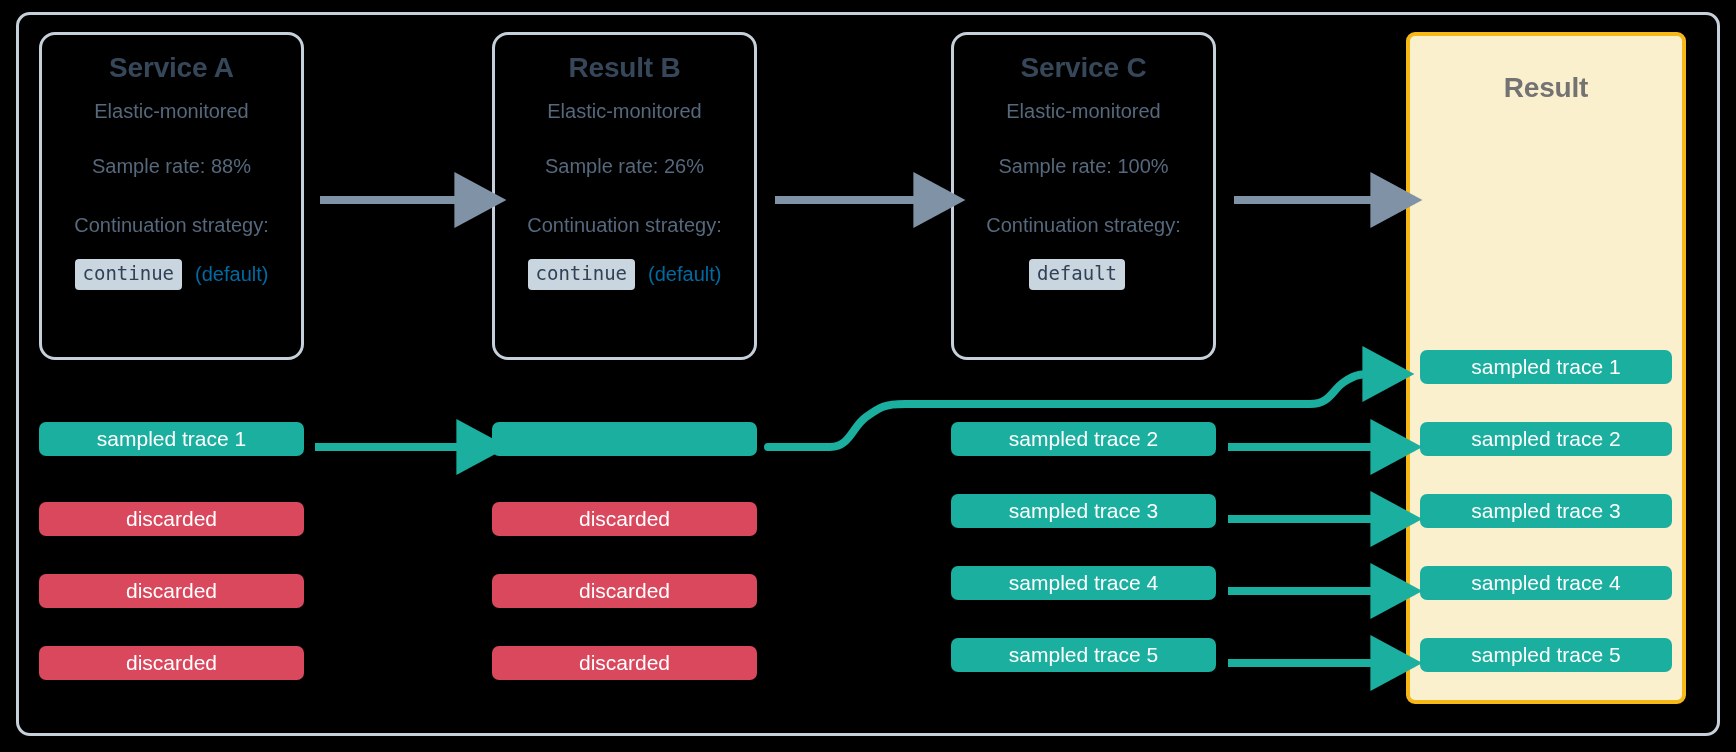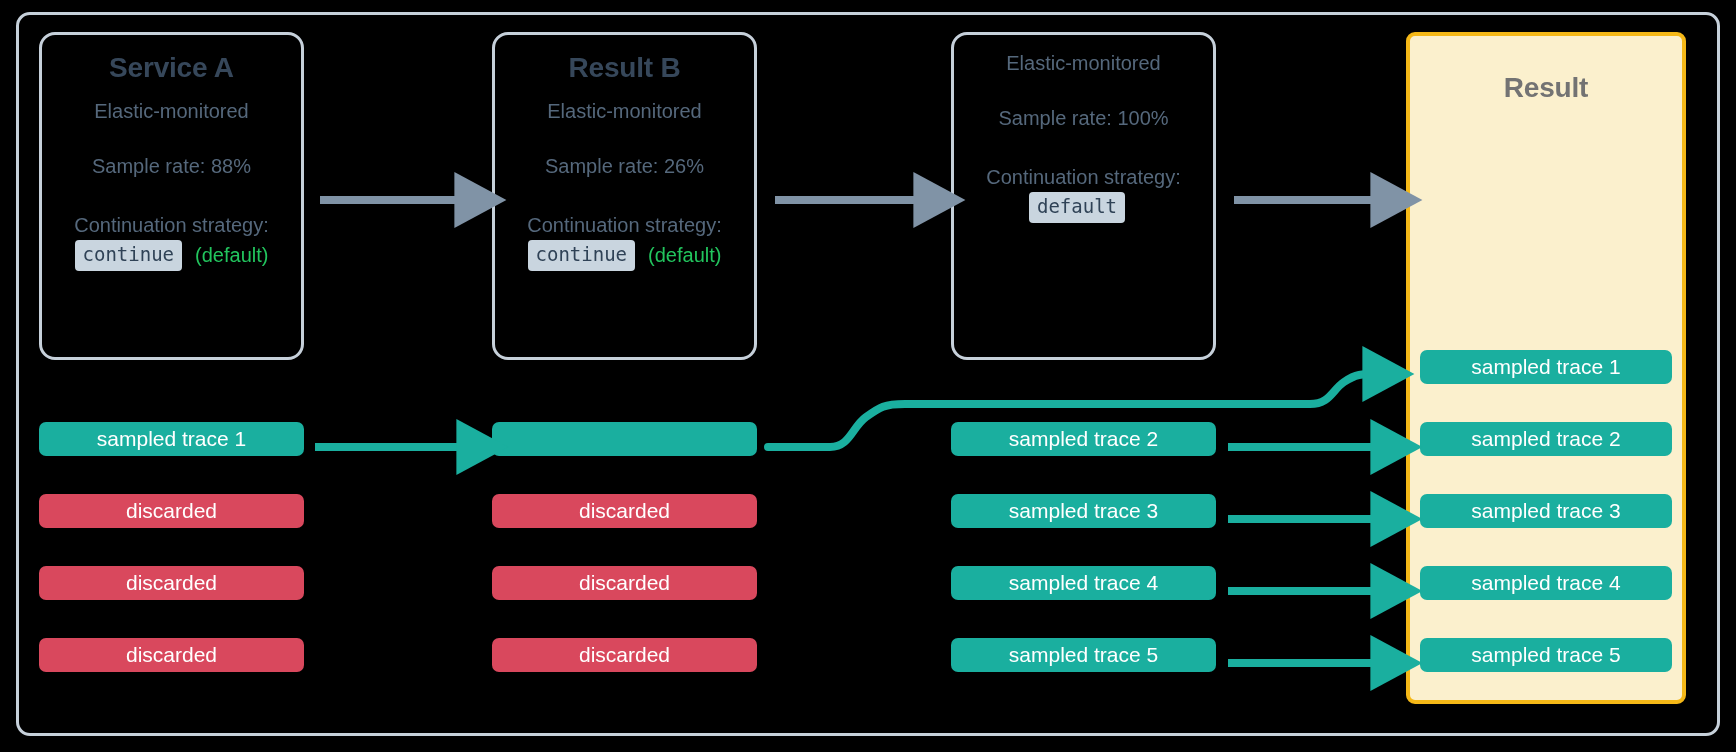--- a/index.html
+++ b/index.html
@@ -59,21 +59,21 @@
   .service-card .svc-rate {
     font-size: 20px;
     color: #55687c;
     line-height: 1.25;
     margin-bottom: 32px;
   }
   .service-card .svc-strategy-label {
     font-size: 20px;
     color: #55687c;
     line-height: 1.42;
-    margin-bottom: 1px;
+    margin-bottom: 20px;
   }
   .strategy-row {
     display: flex;
     align-items: center;
     justify-content: center;
     gap: 13px;
     flex-wrap: nowrap;
   }
   .code-badge {
     display: inline-block;
@@ -81,21 +81,21 @@
     color: #2f4256;
     font-family: "DejaVu Sans Mono", monospace;
     font-size: 19px;
     line-height: 1.35;
     padding: 2px 8px 3px 8px;
     border-radius: 4px;
     white-space: nowrap;
   }
   .default-note {
     font-size: 20px;
-    color: #22c55e;
+    color: #0369a1;
     white-space: nowrap;
   }
 
   
   .result-card {
     position: absolute;
     left: 1406px;
     top: 32px;
     width: 280px;
     height: 672px;
@@ -119,21 +119,21 @@
     height: 34px;
     border-radius: 7px;
     display: flex;
     align-items: center;
     justify-content: center;
     font-size: 21px;
     color: #ffffff;
     white-space: nowrap;
   }
   .pill.sampled { background: #1aaf9f; }
-  .pill.discarded { background: #d9485d; }
+  .pill.discarded { background: #d9485d; margin-top: 8px; }
   .pill.blank { background: #1aaf9f; }
 
   .col-a { left: 39px;  width: 265px; }
   .col-b { left: 492px; width: 265px; }
   .col-c { left: 951px; width: 265px; }
   .col-r { left: 1420px; width: 252px; }
 
   .row1 { top: 422px; }
   .row2 { top: 494px; }
   .row3 { top: 566px; }
@@ -175,20 +175,21 @@
     <div class="svc-sub">Elastic-monitored</div>
     <div class="svc-rate">Sample rate: 26%</div>
     <div class="svc-strategy-label">Continuation strategy:</div>
     <div class="strategy-row">
       <span class="code-badge">continue</span>
       <span class="default-note">(default)</span>
     </div>
   </div>
 
   <div class="service-card" style="left:951px;">
+    <div class="svc-title">Service C</div>
     <div class="svc-sub">Elastic-monitored</div>
     <div class="svc-rate">Sample rate: 100%</div>
     <div class="svc-strategy-label">Continuation strategy:</div>
     <div class="strategy-row">
       <span class="code-badge">default</span>
       <span class="default-note"></span>
     </div>
   </div>
 
   <div class="result-card">

